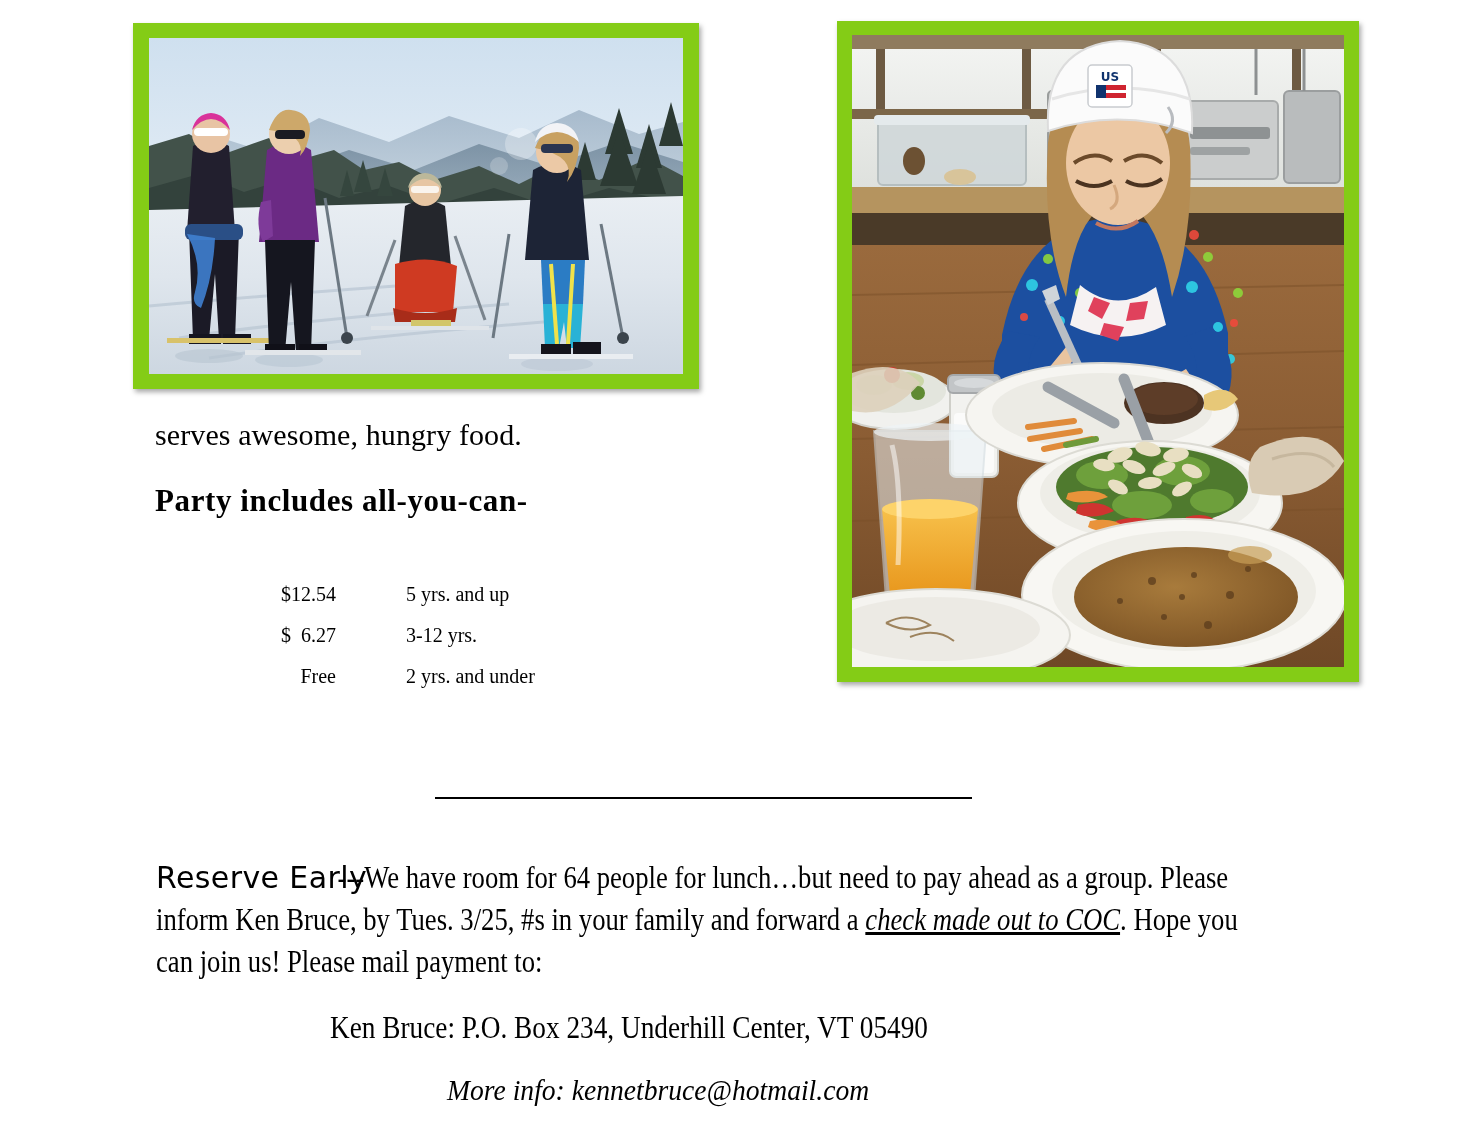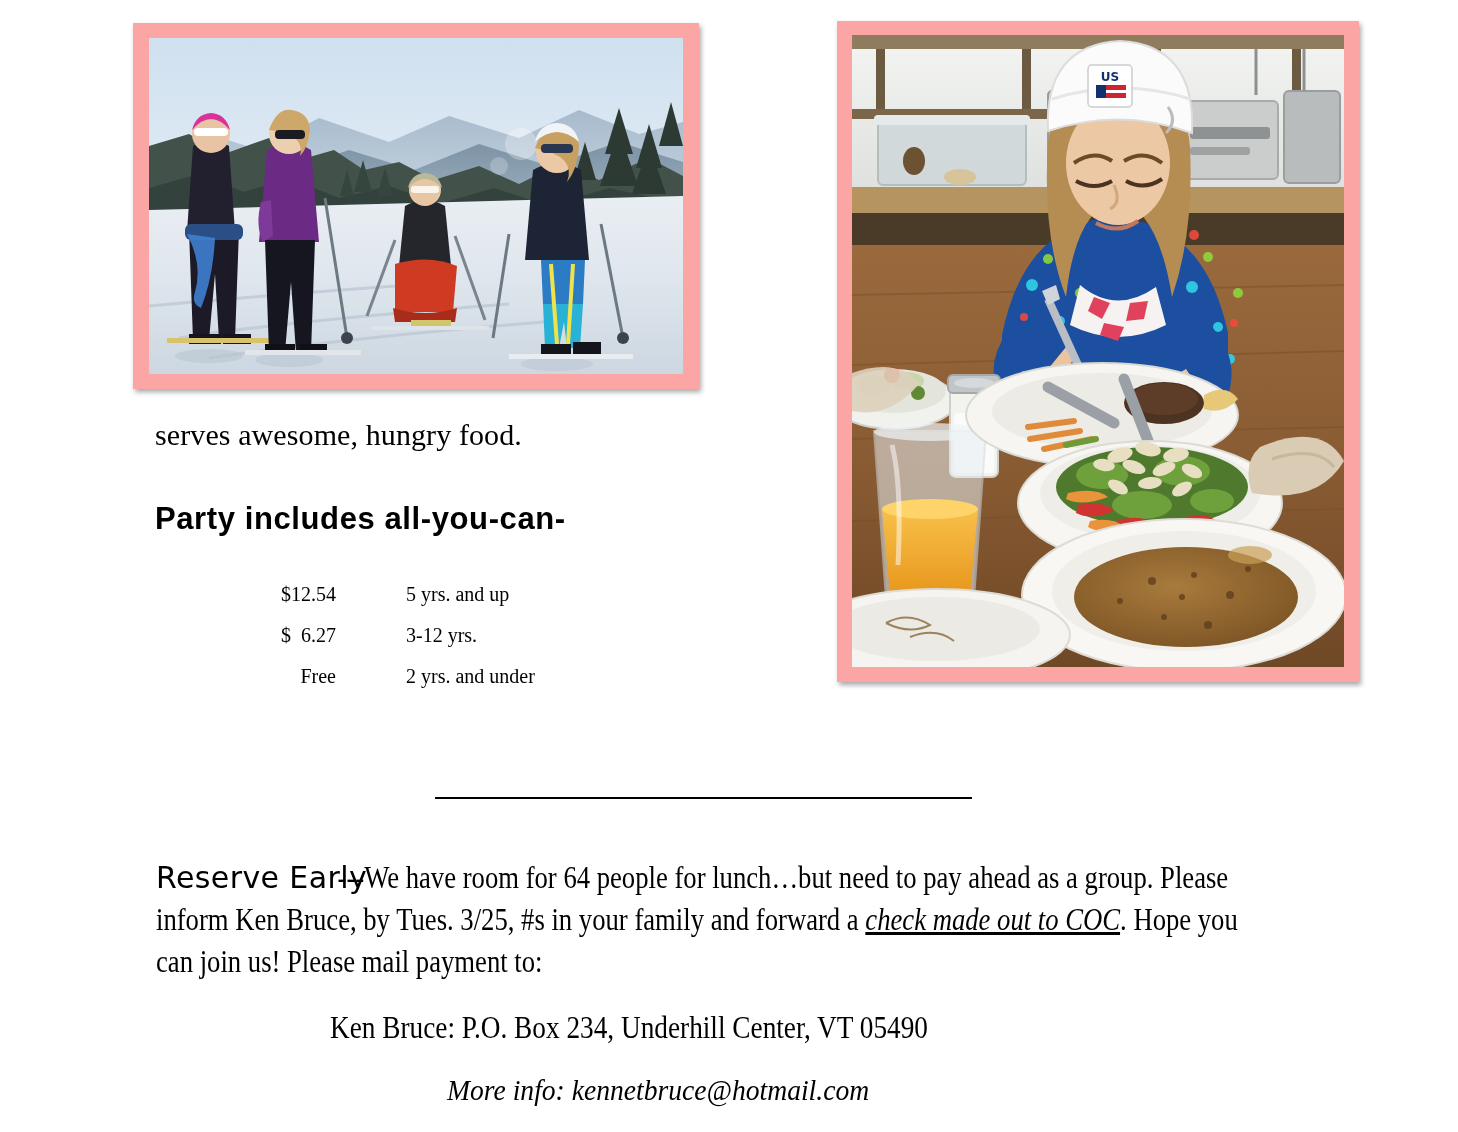--- a/index.html
+++ b/index.html
@@ -13,21 +13,21 @@
     position: relative;
     overflow: hidden;
     font-family: "Liberation Serif", "DejaVu Serif", serif;
     color: #000000;
     -webkit-font-smoothing: antialiased;
   }
 
   
   .photo-frame {
     position: absolute;
-    background: #fca5a5;
+    background: #84cc16;
     box-shadow: 2px 3px 5px rgba(0,0,0,0.35);
     overflow: hidden;
   }
   .photo-frame .photo-inner {
     position: absolute;
     overflow: hidden;
   }
 
   #photo-ski {
     left: 133px;
@@ -58,23 +58,23 @@
     top: 414px;
     width: 530px;
     font-size: 30px;
     line-height: 42px;
     letter-spacing: 0.1px;
   }
 
   .tagline {
     position: absolute;
     left: 155px;
-    top: 497px;
+    top: 479px;
     width: 540px;
-    font-family: Liberation Sans, sans-serif;
+    font-family: Liberation Serif, serif;
     font-weight: bold;
     font-size: 31px;
     line-height: 44px;
     letter-spacing: 0.6px;
   }
 
   .price-table {
     position: absolute;
     left: 230px;
     top: 574px;

